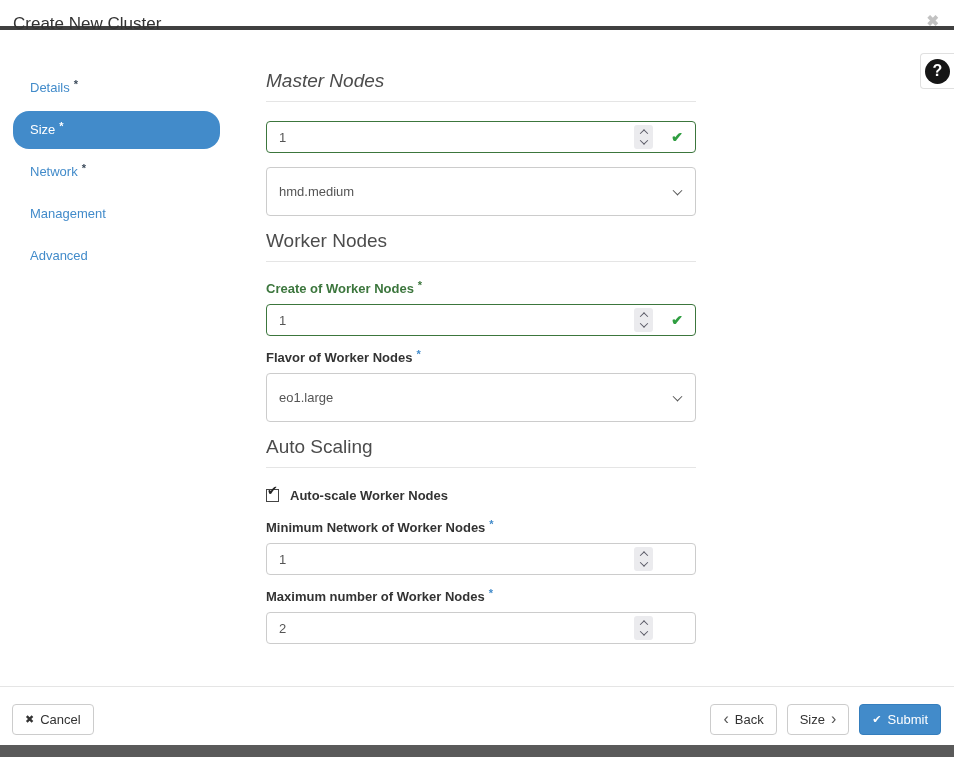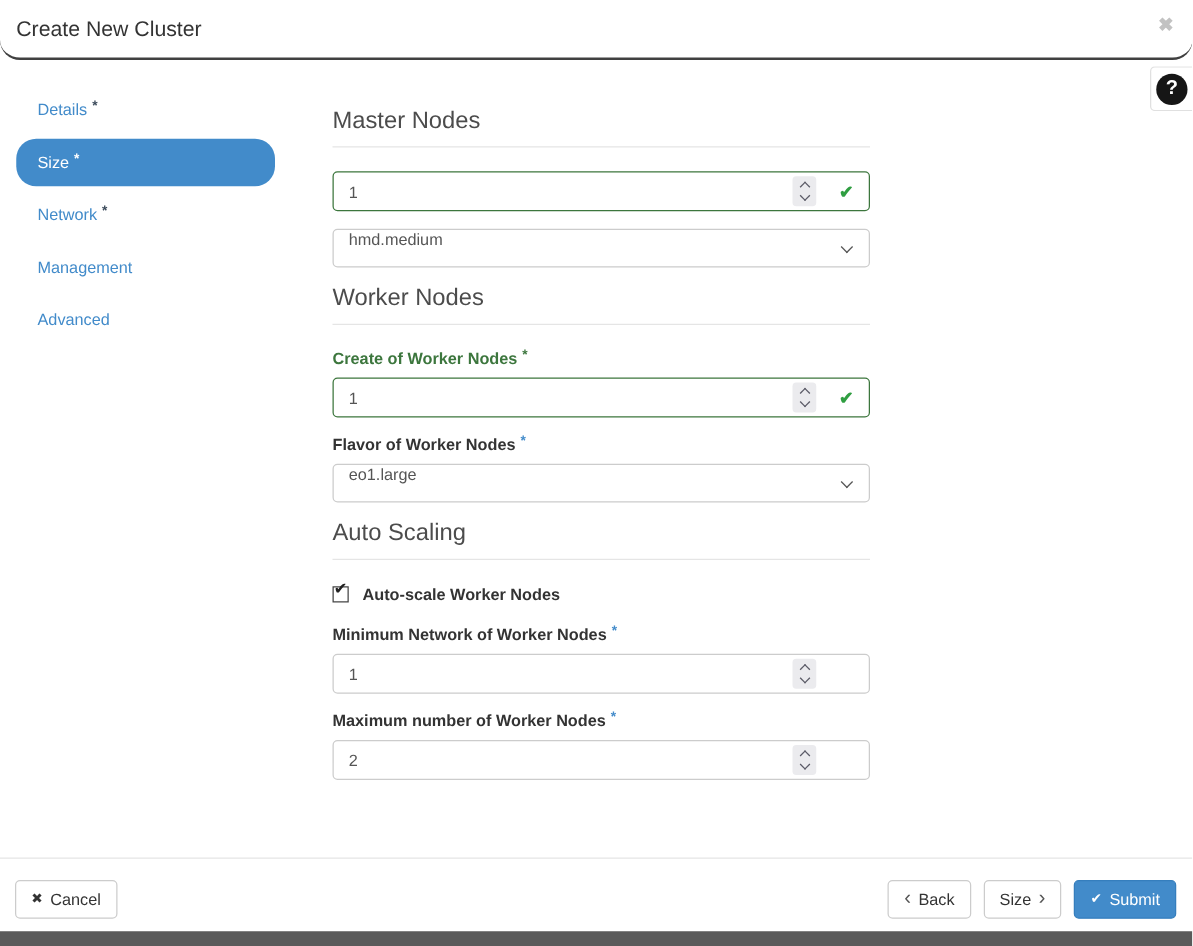--- a/index.html
+++ b/index.html
@@ -1,20 +1,20 @@
 <!DOCTYPE html>
 <html><head>
 <meta charset="utf-8">
 <style>
   * { margin:0; padding:0; box-sizing:border-box; }
   body { font-family:"Liberation Sans", sans-serif; background:#fff; }
   .screen { position:relative; width:954px; height:757px; background:#fff; overflow:hidden; }
 
   
-  .modal-header { position:absolute; top:0; left:0; right:0; height:48px; border-bottom:2px solid #404040; background:#fff;border-radius:16px; }
+  .modal-header { position:absolute; top:0; left:0; right:0; height:30px; border-bottom:4px solid #404040; background:#fff; }
   .modal-title { position:absolute; left:13px; top:14px; font-size:17px; font-weight:500; color:#333; }
   .close-x { position:absolute; right:15px; top:13px; font-size:15px; color:#c2c2c2; font-weight:bold; cursor:pointer; line-height:1; }
 
   
   .help-btn { position:absolute; top:53px; right:0; width:34px; height:36px; background:#fff;
               border:1px solid #e0e0e0; border-right:none; border-radius:4px 0 0 4px;
               display:flex; align-items:center; justify-content:center; cursor:pointer; }
   .help-circle { width:25px; height:25px; border-radius:50%; background:#161616; color:#fff;
                  font-size:16px; font-weight:bold; display:flex; align-items:center; justify-content:center; }
 
@@ -23,21 +23,21 @@
   .nav-item { height:38px; line-height:38px; padding-left:17px; margin-bottom:4px; font-size:13px;
               color:#428bca; border-radius:4px; cursor:pointer; }
   .nav-item.active { background:#428bca; color:#fff;border-radius:16px; }
   .req { font-weight:bold; font-size:11px; position:relative; top:-4px; margin-left:4px; }
   .nav-item .req { color:#3b4a5a; }
   .nav-item.active .req { color:#fff; }
 
   
   .content { position:absolute; left:266px; top:64px; width:430px; }
   .section-h { font-size:19px; font-weight:400; color:#4c4c4c; margin-top:8px; }
-  .section-h.first { margin-top:22px; }
+  .section-h.first { margin-top:6px;font-style:italic; }
   .section-hr { border:none; border-top:1px solid #e5e5e5; margin:9px 0 19px; }
 
   .form-group { margin-bottom:14px; }
   .ctl-label { display:block; font-size:13px; font-weight:bold; color:#333; margin-bottom:8px; }
   .ctl-label.success { color:#3c763d; }
   .ctl-label .req { color:#428bca; }
   .ctl-label.success .req { color:#3c763d; }
 
   .num-wrap { position:relative; }
   .text-input { width:100%; height:32px; border:1px solid #ccc; border-radius:4px; padding:0 12px;
@@ -46,22 +46,22 @@
 
   .spinner { position:absolute; right:43px; top:50%; transform:translateY(-50%); width:19px; height:24px;
              background:#ebebee; border-radius:3px; display:flex; flex-direction:column; align-items:center;
              justify-content:center; gap:4px; cursor:pointer; }
   .chev { width:6px; height:6px; border-left:1.5px solid #5a5a66; border-top:1.5px solid #5a5a66; }
   .chev.up { transform:rotate(45deg) translate(1px,1px); }
   .chev.down { transform:rotate(225deg) translate(1px,1px); }
   .valid-check { position:absolute; right:13px; top:50%; transform:translateY(-50%);
                  color:#2f9e41; font-size:14px; font-weight:bold; }
 
-  .select-box { position:relative; width:100%; height:31px; border:1px solid #ccc; border-radius:4px;
-                display:flex; padding:0 12px; font-size:13px; color:#555;
+  .select-box { position:relative; width:100%; height:49px; border:1px solid #ccc; border-radius:4px;
+                display:flex; align-items:center; padding:0 12px; font-size:13px; color:#555;
                 background:#fff; cursor:pointer; }
   .select-chev { position:absolute; right:14px; top:50%; width:7px; height:7px;
                  border-left:1.5px solid #555; border-top:1.5px solid #555;
                  transform:translateY(-70%) rotate(225deg); }
 
   .checkbox-row { display:flex; align-items:center; margin:20px 0 17px; cursor:pointer; }
   .checkbox { width:13px; height:13px; border:1.5px solid #444; position:relative; background:#fff; flex:0 0 auto; }
   .checkbox .tick { position:absolute; left:0; top:-6px; font-size:13px; color:#222; line-height:1; }
   .checkbox-label { font-size:13px; font-weight:bold; color:#333; margin-left:11px; }
 

